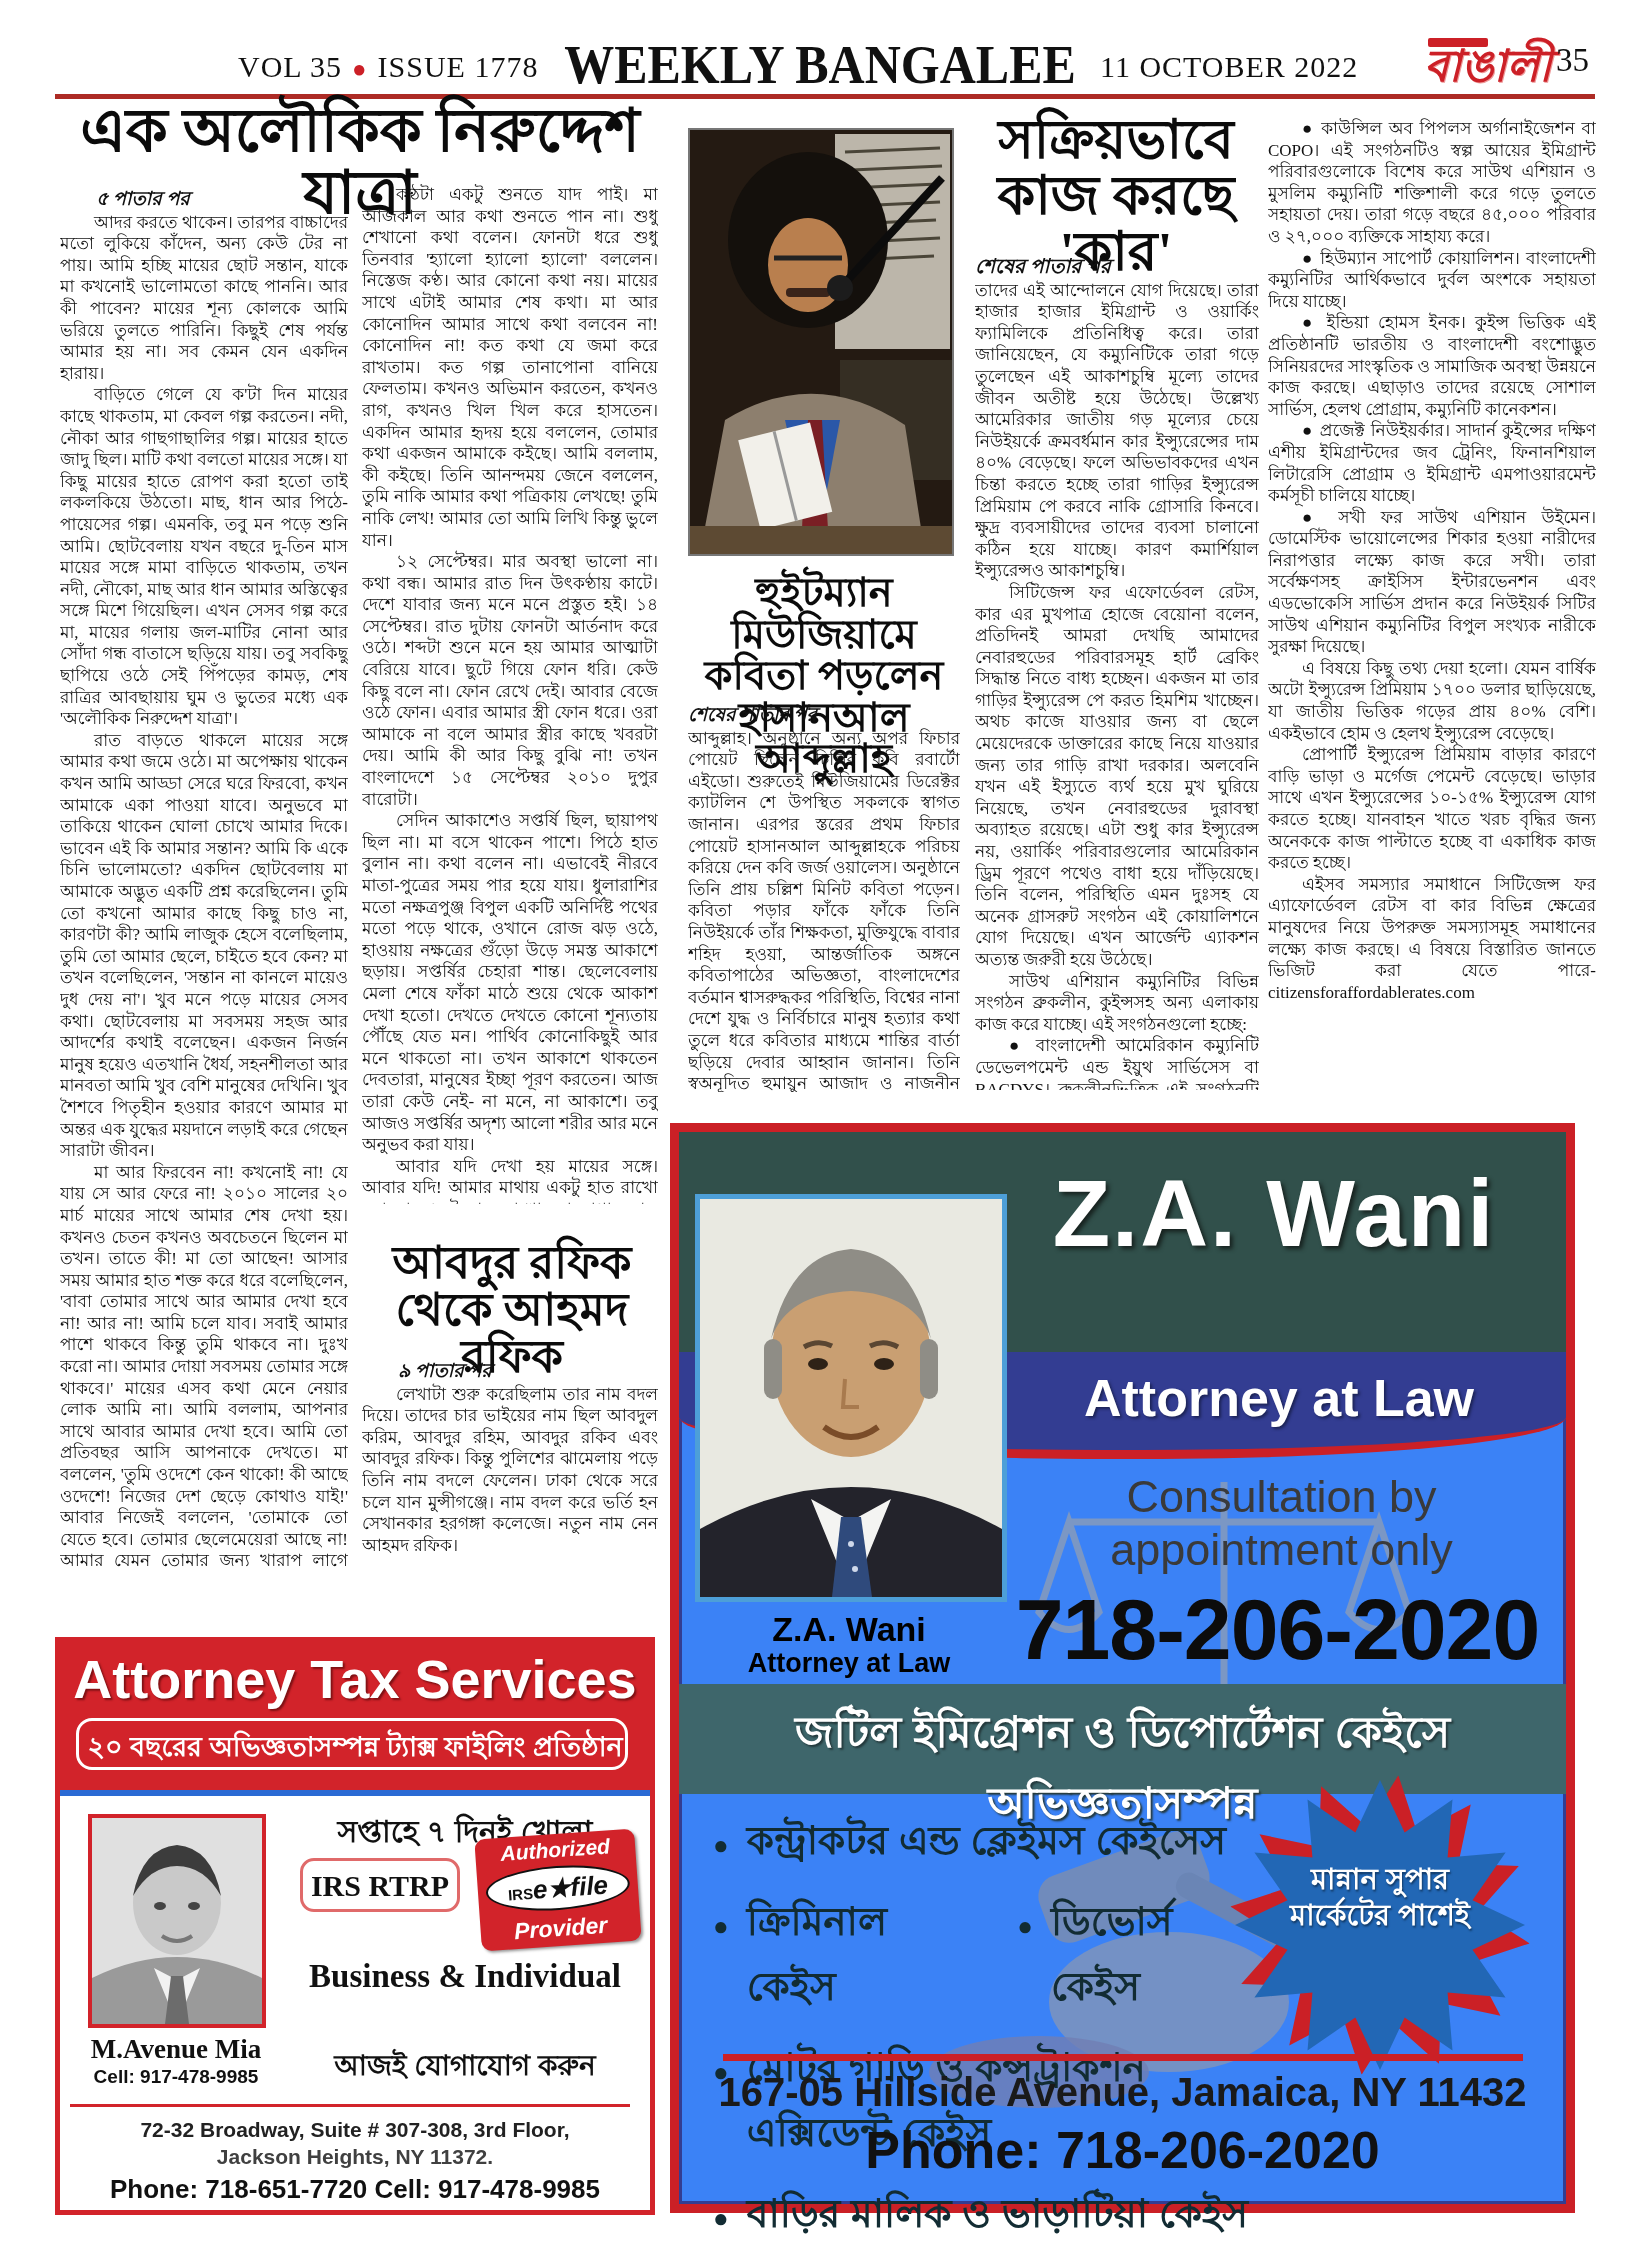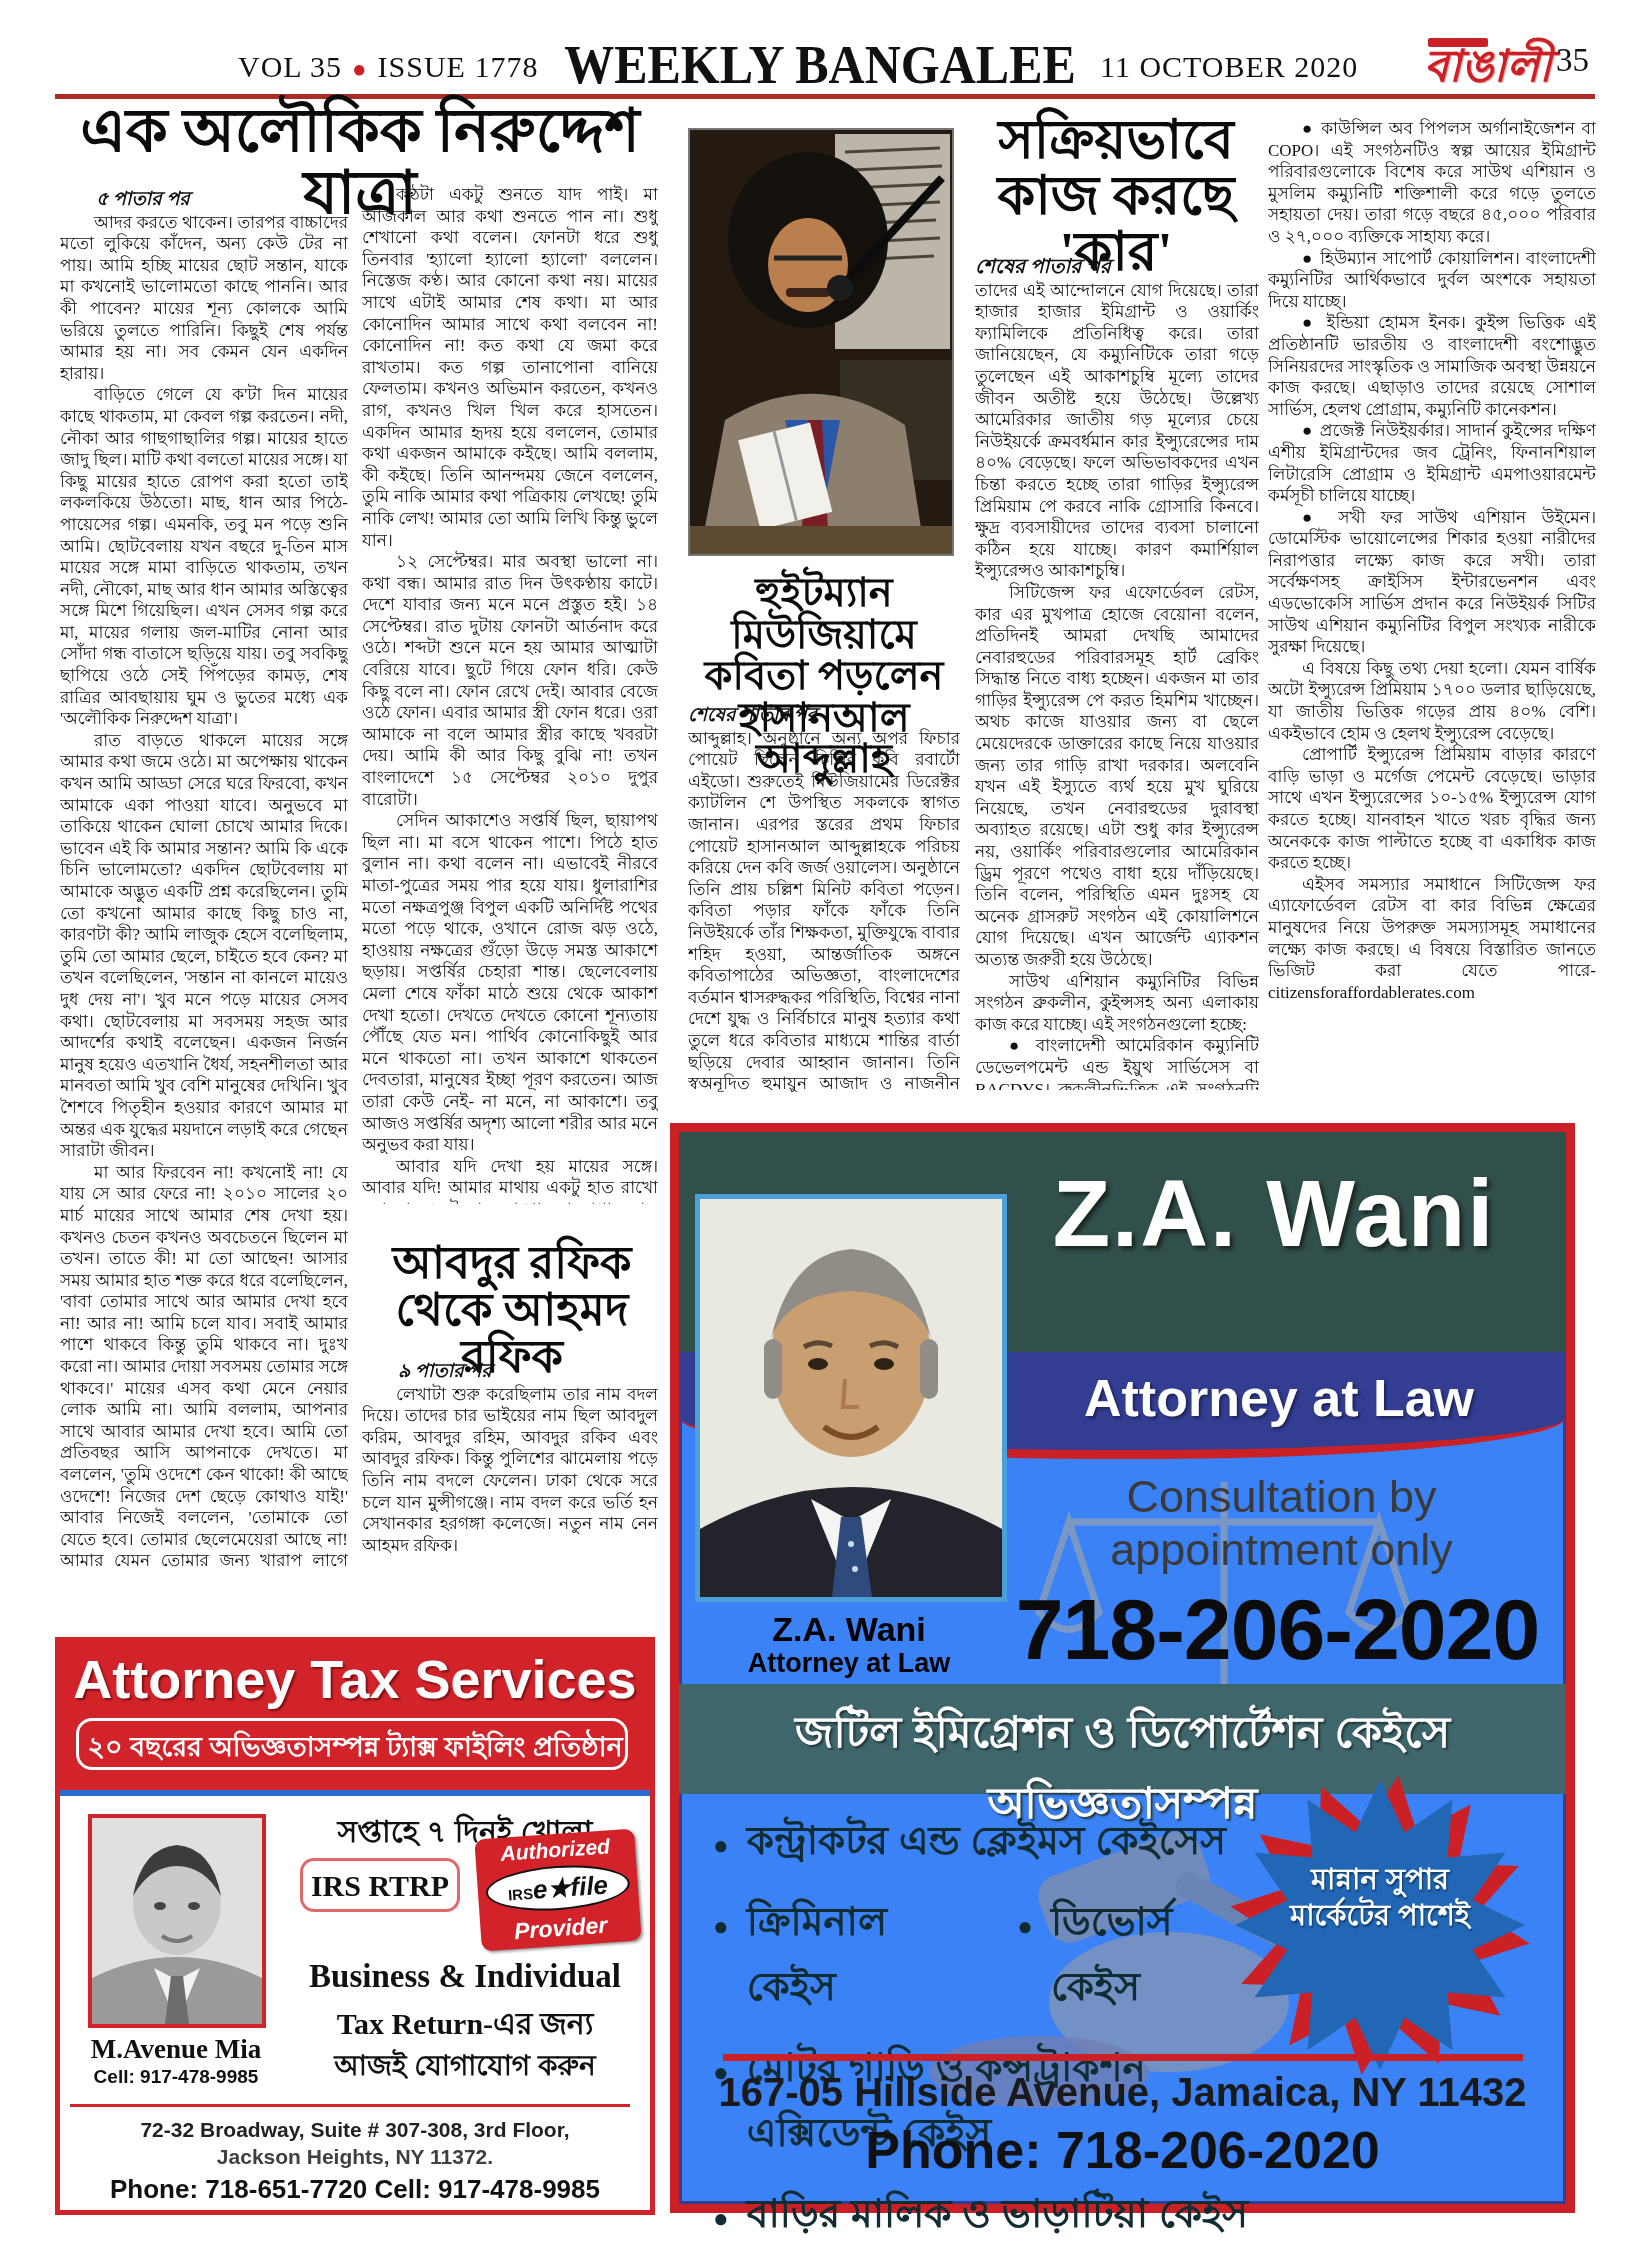--- a/index.html
+++ b/index.html
@@ -95,21 +95,21 @@
 </style>
 </head>
 <body>
 
 <div class="page">
 
   <div class="abs hdr-vol">
     <span>VOL 35</span><span class="hdr-dot">●</span><span>ISSUE 1778</span>
   </div>
   <div class="abs hdr-title">WEEKLY BANGALEE</div>
-  <div class="abs hdr-date">11 OCTOBER 2020</div>
+  <div class="abs hdr-date">11 OCTOBER 2022</div>
   <div class="abs hdr-logo-strip"></div>
   <div class="abs hdr-logo">বাঙালী</div>
   <div class="abs hdr-page">35</div>
   <div class="abs hdr-rule"></div>
 
   <div class="abs headline a1-headline">এক অলৌকিক নিরুদ্দেশ যাত্রা</div>
   <div class="abs btxt col1a">
     <div class="contfrom">৫ পাতার পর</div>
     <p>আদর করতে থাকেন। তারপর বাচ্চাদের মতো লুকিয়ে কাঁদেন, অন্য কেউ টের না পায়। আমি হচ্ছি মায়ের ছোট সন্তান, যাকে মা কখনোই ভালোমতো কাছে পাননি। আর কী পাবেন? মায়ের শূন্য কোলকে আমি ভরিয়ে তুলতে পারিনি। কিছুই শেষ পর্যন্ত আমার হয় না। সব কেমন যেন একদিন হারায়।</p>
     <p>বাড়িতে গেলে যে ক'টা দিন মায়ের কাছে থাকতাম, মা কেবল গল্প করতেন। নদী, নৌকা আর গাছগাছালির গল্প। মায়ের হাতে জাদু ছিল। মাটি কথা বলতো মায়ের সঙ্গে। যা কিছু মায়ের হাতে রোপণ করা হতো তাই লকলকিয়ে উঠতো। মাছ, ধান আর পিঠে-পায়েসের গল্প। এমনকি, তবু মন পড়ে শুনি আমি। ছোটবেলায় যখন বছরে দু-তিন মাস মায়ের সঙ্গে মামা বাড়িতে থাকতাম, তখন নদী, নৌকো, মাছ আর ধান আমার অস্তিত্বের সঙ্গে মিশে গিয়েছিল। এখন সেসব গল্প করে মা, মায়ের গলায় জল-মাটির নোনা আর সোঁদা গন্ধ বাতাসে ছড়িয়ে যায়। তবু সবকিছু ছাপিয়ে ওঠে সেই পিঁপড়ের কামড়, শেষ রাত্রির আবছায়ায় ঘুম ও ভুতের মধ্যে এক 'অলৌকিক নিরুদ্দেশ যাত্রা'।</p>
@@ -300,21 +300,20 @@
 
     <div class="abs p-efile">
       <div class="p-ef-auth">Authorized</div>
       <div class="p-ef-oval">
         <span class="p-ef-ovaltxt"><span class="p-ef-irs">IRS</span><span>e★file</span></span>
       </div>
       <div class="p-ef-prov">Provider</div>
     </div>
 
     <div class="abs p-b1">Business &amp; Individual</div>
-    <div class="abs p-b2">Tax Return-এর জন্য</div>
     <div class="abs p-b3">আজই যোগাযোগ করুন</div>
 
     <div class="abs p-div"></div>
     <div class="abs p-addr1">72-32 Broadway, Suite # 307-308, 3rd Floor,</div>
     <div class="abs p-addr2">Jackson Heights, NY 11372.</div>
     <div class="abs p-phones">Phone: 718-651-7720    Cell: 917-478-9985</div>
   </div>
 
 </div>
 

